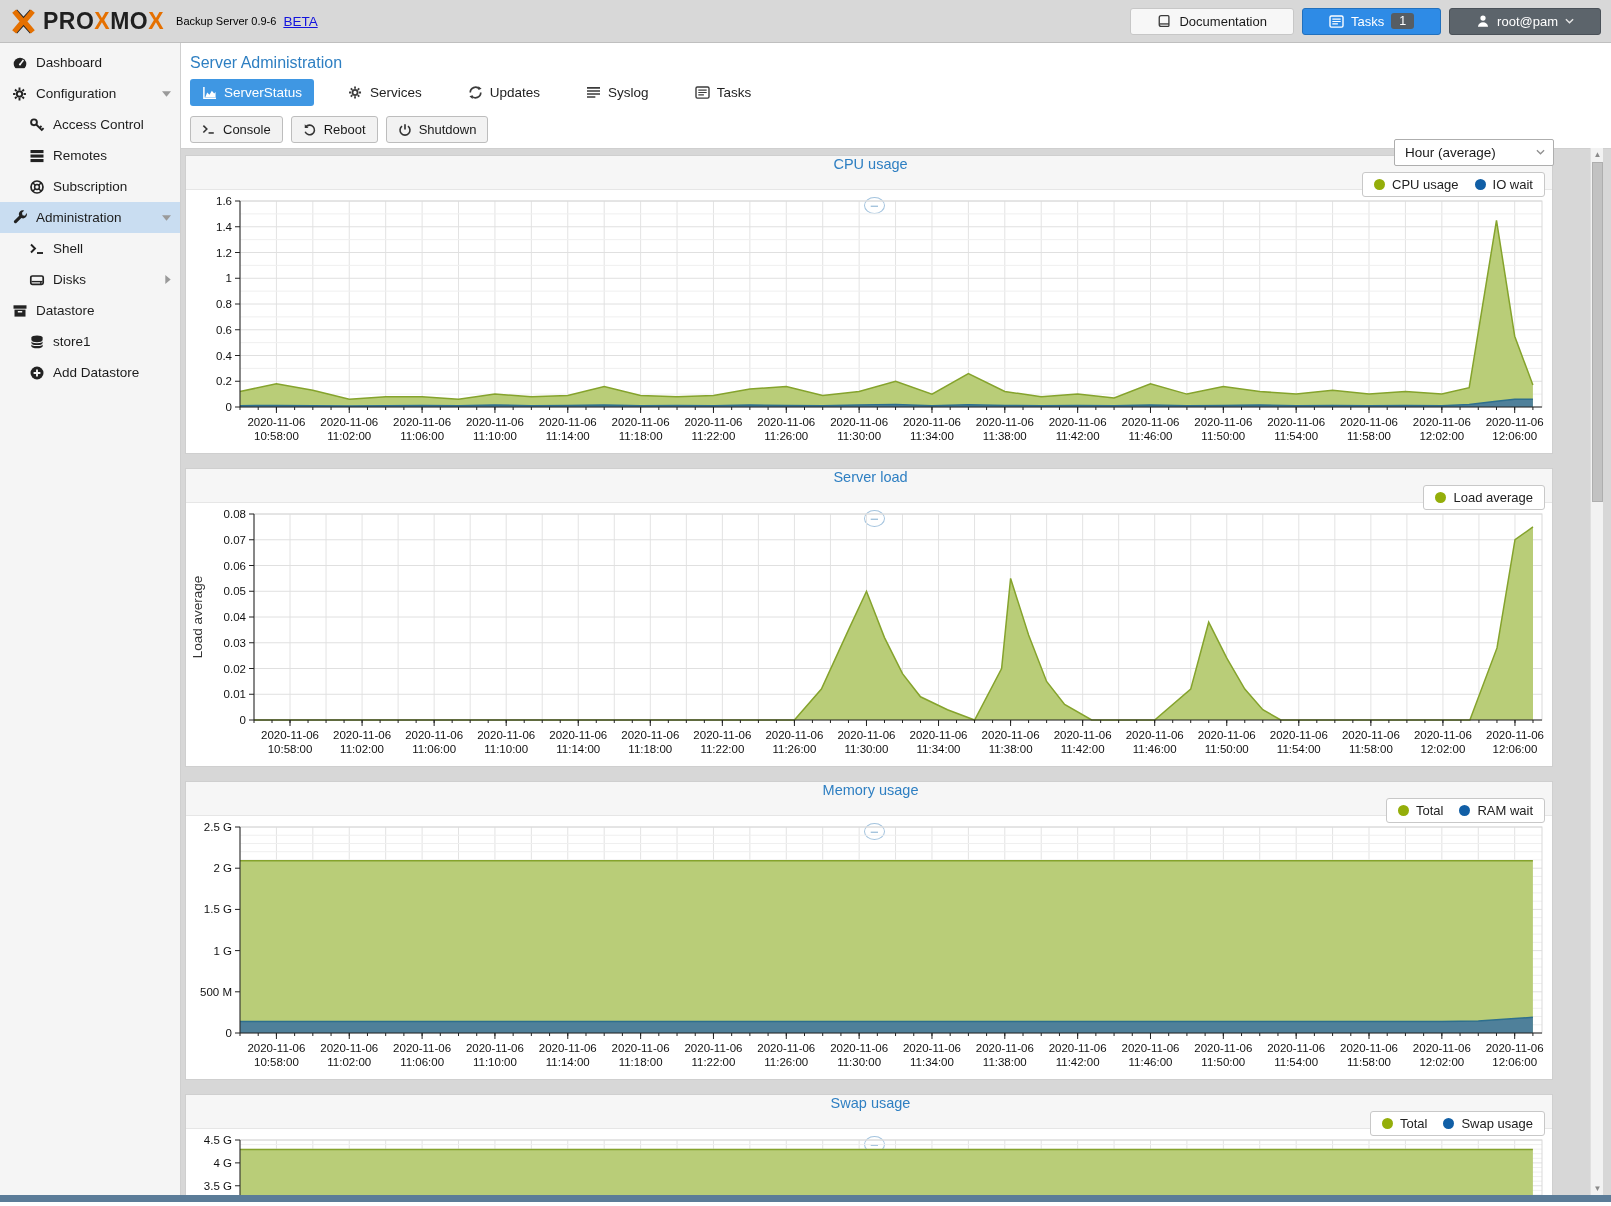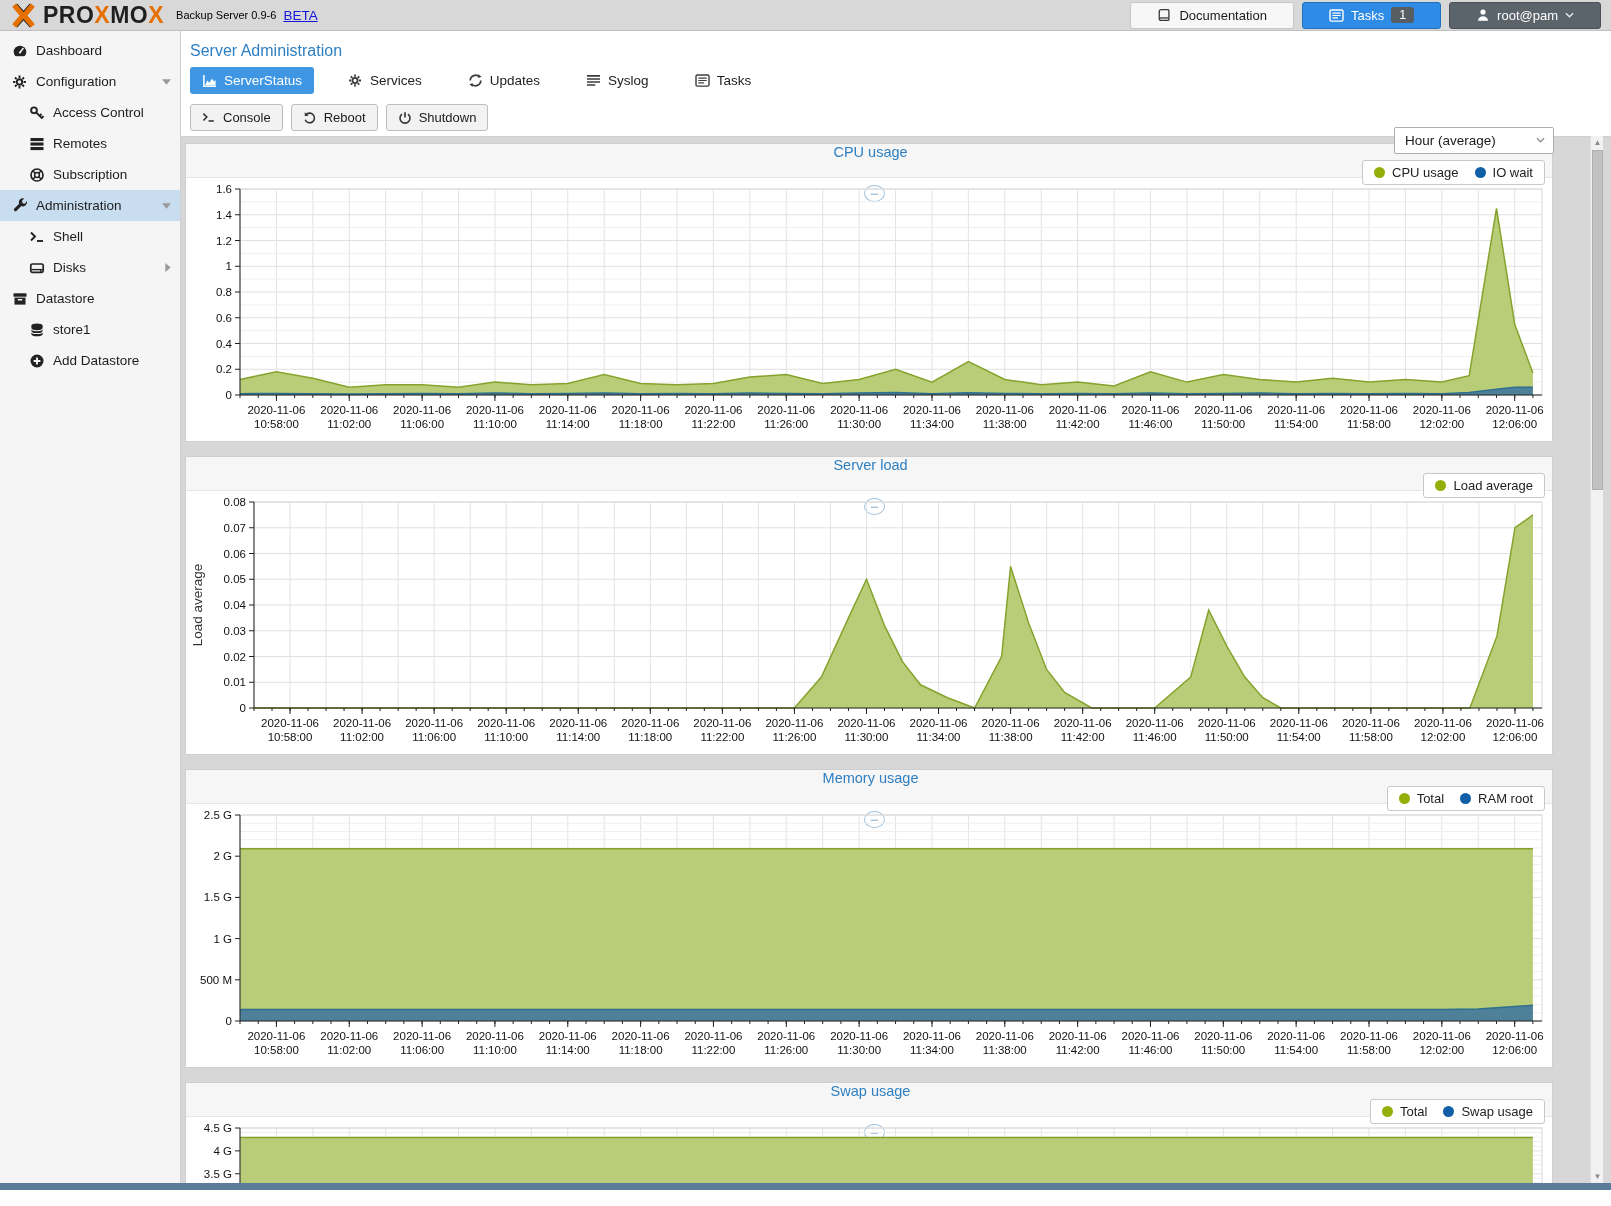--- a/index.html
+++ b/index.html
@@ -1,20 +1,20 @@
 <!DOCTYPE html>
 <html><head>
 <meta charset="utf-8">
 <style>
   * { margin:0; padding:0; box-sizing:border-box; }
   html,body { width:1611px; height:1206px; overflow:hidden; font-family:"Liberation Sans", sans-serif; background:#fff; }
   svg { display:block; }
 
   
-  .hdr { height:31px; background:#d8d8d8; border-bottom:1px solid #bfbfbf; display:flex; align-items:center; padding:0 10px; }
+  .hdr { height:43px; background:#d8d8d8; border-bottom:1px solid #bfbfbf; display:flex; align-items:center; padding:0 10px; }
   .brand { display:flex; align-items:center; }
   .wordmark { font-size:23px; font-weight:bold; letter-spacing:.5px; color:#1f1f1f; margin-left:6px; }
   .wordmark .ox { color:#e57000; }
   .hdr-sub { font-size:11px; color:#000; margin-left:12px; }
   .beta { font-size:13.5px; color:#1414dd; text-decoration:underline; margin-left:7px; cursor:pointer; }
   .hdr-right { margin-left:auto; display:flex; align-items:center; gap:8px; }
   .hbtn { height:27px; display:flex; align-items:center; gap:7px; padding:0 26px; border-radius:3px; font-size:13px; cursor:pointer; }
   .hbtn.light { background:#f7f7f7; border:1px solid #c7c7c7; color:#1a1a1a; }
   .hbtn.blue  { background:#2e8be6; border:1px solid #2170bd; color:#fff; }
   .hbtn.dark  { background:#5c646b; border:1px solid #4a5158; color:#fff; }
@@ -738,21 +738,21 @@
       <section class="panel">
         <div class="panel-hd">
           <span class="panel-title">Memory usage</span>
           <div class="legend">
               <span class="litem">
                 <span class="ldot" style="background:#94ae0a"></span>
                 <span>Total</span>
               </span>
               <span class="litem">
                 <span class="ldot" style="background:#115fa6"></span>
-                <span>RAM root</span>
+                <span>RAM wait</span>
               </span>
             </div>
           <span class="collapse">−</span>
         </div>
         <div class="chart">
             <svg width="1360" height="258" font-family="Liberation Sans, sans-serif">
               <line x1="88.41958041958043" y1="8" x2="88.41958041958043" y2="214" stroke="#e3e3e3"></line>
               <line x1="124.83916083916084" y1="8" x2="124.83916083916084" y2="214" stroke="#e3e3e3"></line>
               <line x1="161.25874125874128" y1="8" x2="161.25874125874128" y2="214" stroke="#e3e3e3"></line>
               <line x1="197.67832167832168" y1="8" x2="197.67832167832168" y2="214" stroke="#e3e3e3"></line>

